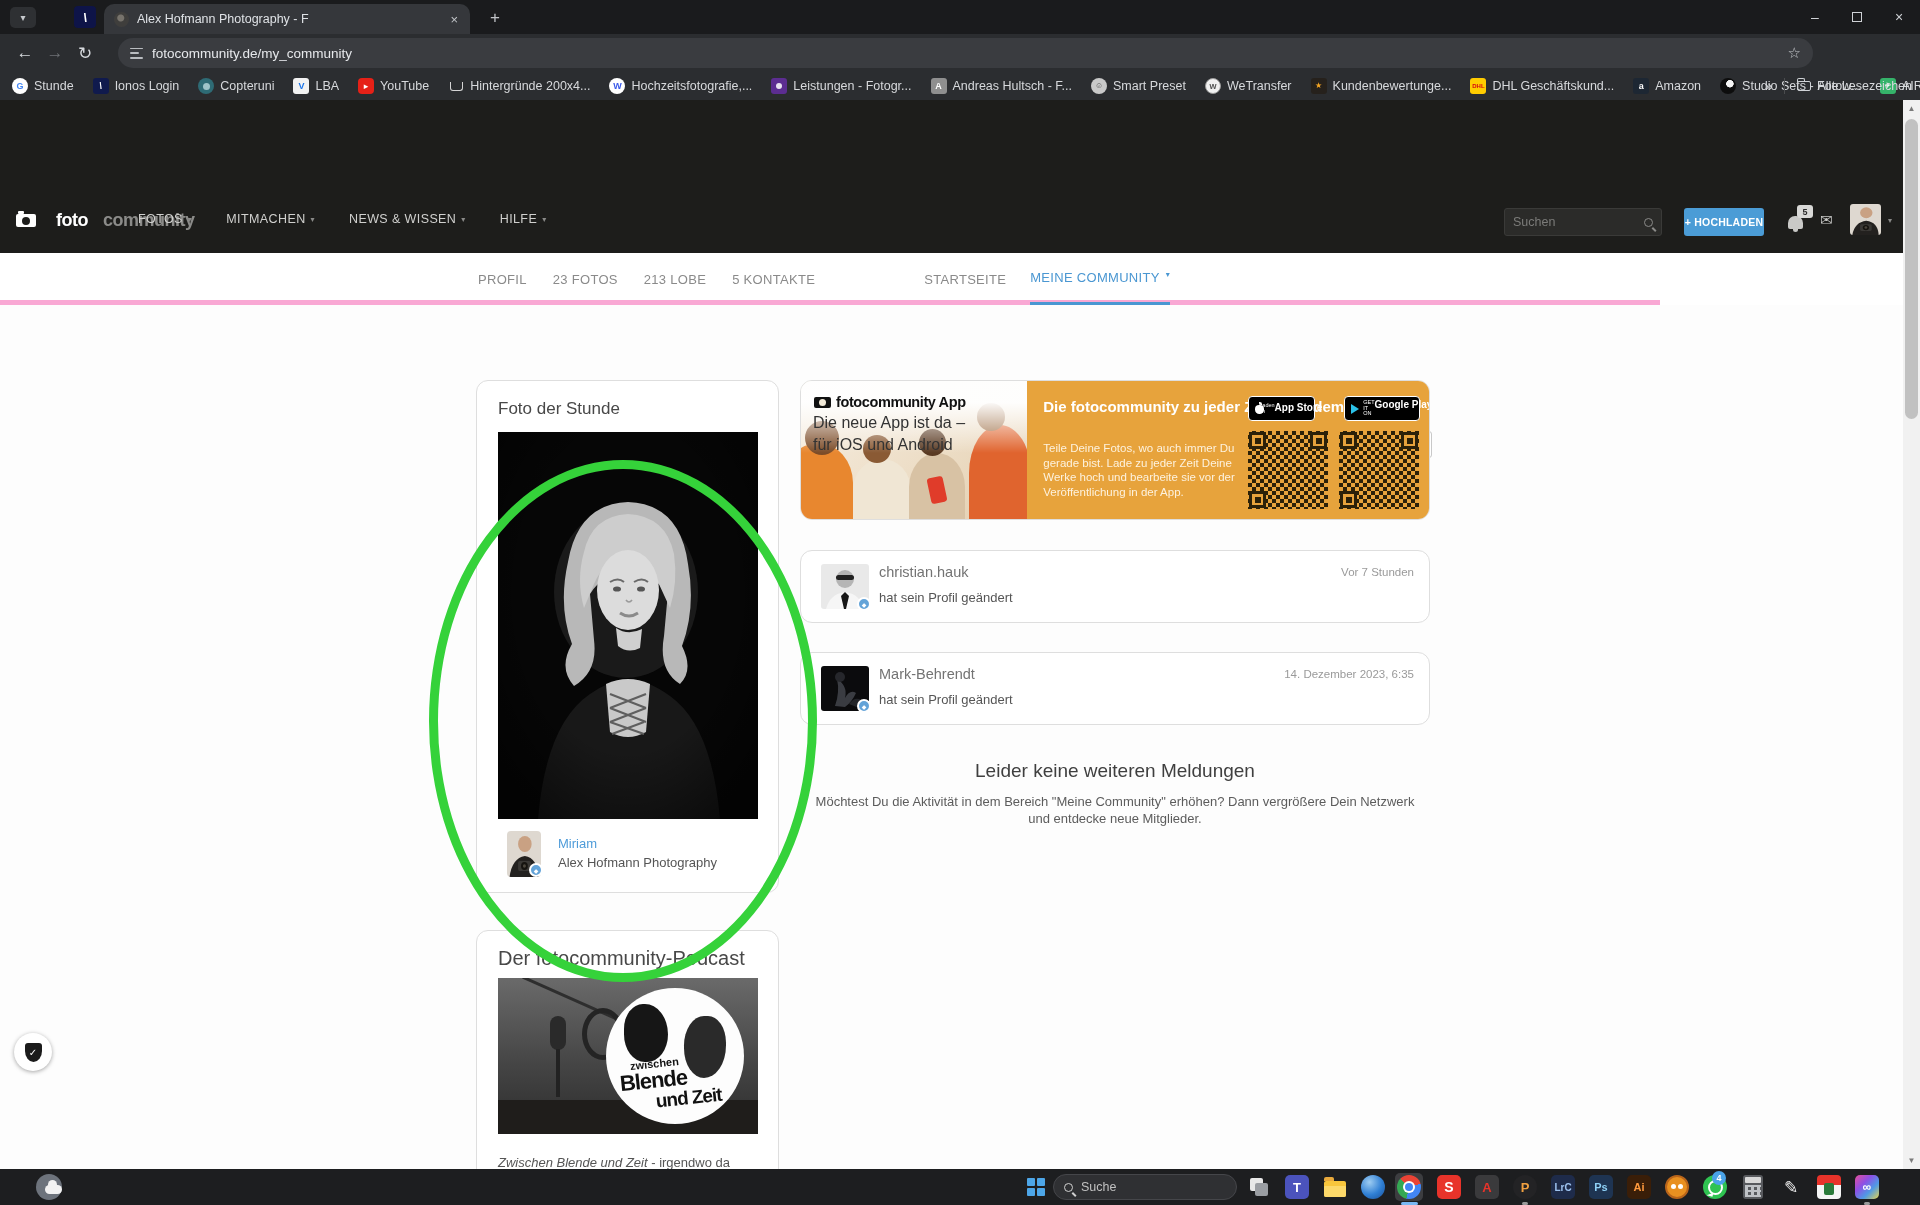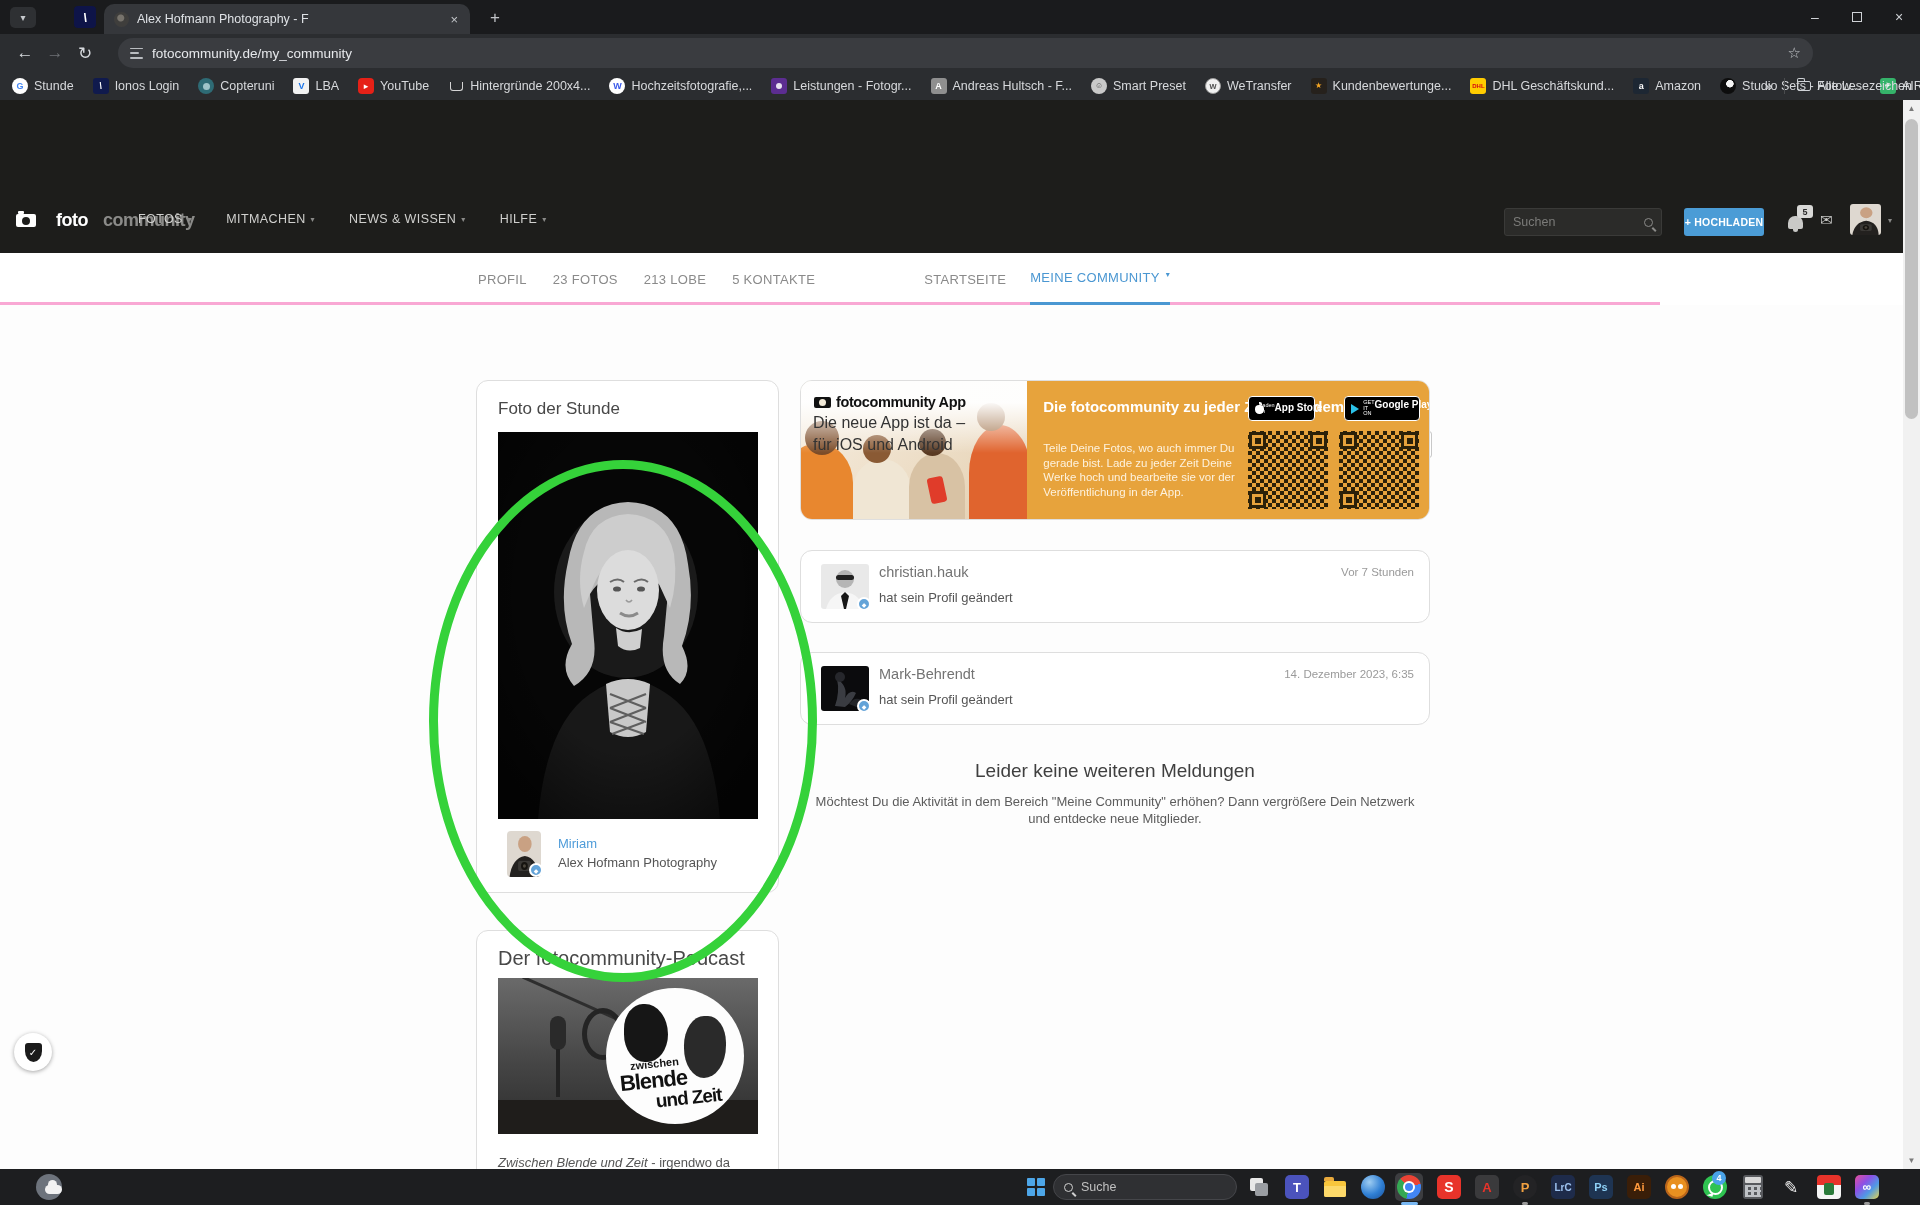--- a/index.html
+++ b/index.html
@@ -79,21 +79,21 @@
 #fc-avatar{position:absolute;left:1850px;top:104px;width:31px;height:31px;border-radius:3px;overflow:hidden}
 #fc-avatar-caret{position:absolute;left:1888px;top:116px}
 .alex-svg{width:100%;height:100%;display:block}
 #hero-avatar{position:absolute;left:478px;top:164px;width:41px;height:53px;border-radius:4px;overflow:hidden}
 .diamond-badge{position:absolute;width:16px;height:16px;border-radius:50%;background:#63a3d8;border:2px solid #fff;color:#fff;font-size:7px;display:flex;align-items:center;justify-content:center}
 #hero-badge{left:508px;top:198px}
 #hero-name{position:absolute;left:533px;top:167px;font-size:17.5px;color:#4f9cd9}
 #hero-status-dot{position:absolute;left:737px;top:172px;width:11px;height:11px;border-radius:50%;background:#7db954}
 #hero-sub{position:absolute;left:533px;top:194px;font-size:13px;color:#8b8b89}
 #hero-edit{position:absolute;left:533px;top:213px;background:#3c3c3a;color:#b5b5b3;font-size:11px;padding:3px 9px;border-radius:2px}
-#fc-tabbar{position:absolute;left:0;top:153px;width:1660px;height:52px;background:#fff;border-bottom:3px solid #f9a8d4}
+#fc-tabbar{position:absolute;left:0;top:153px;width:1660px;height:52px;background:#fff;border-bottom:5px solid #f9a8d4}
 #tabs-left{position:absolute;left:478px;top:0;height:52px;display:flex;align-items:center;gap:26px}
 .fc-tab{font-size:13px;color:#8a8a8a;letter-spacing:.3px}
 #tabs-right{position:absolute;right:490px;top:0;height:52px;display:flex;align-items:center;gap:24px}
 #tab-community{height:52px;display:flex;align-items:flex-start;gap:6px;color:#4a97d2;font-size:13px;letter-spacing:.3px;border-bottom:3px solid #4a97d2;padding-top:17px}
 #tab-community .caret{color:#4a97d2}
 #fc-content{position:absolute;left:0;top:205px;width:1920px;height:864px;background:#fdfdfd}
 #freunde-btn{position:absolute;left:1366px;top:126px;width:66px;height:27px;border:1px solid #c8c8c8;border-radius:3px;background:#fff;color:#666;font-size:12.5px;display:flex;align-items:center;justify-content:center;gap:6px}
 .card{position:absolute;background:#fff;border:1px solid #dedede;border-radius:12px}
 #foto-card{left:476px;top:75px;width:303px;height:513px}
 #foto-title{position:absolute;left:21px;top:18px;font-size:17px;color:#484848}

